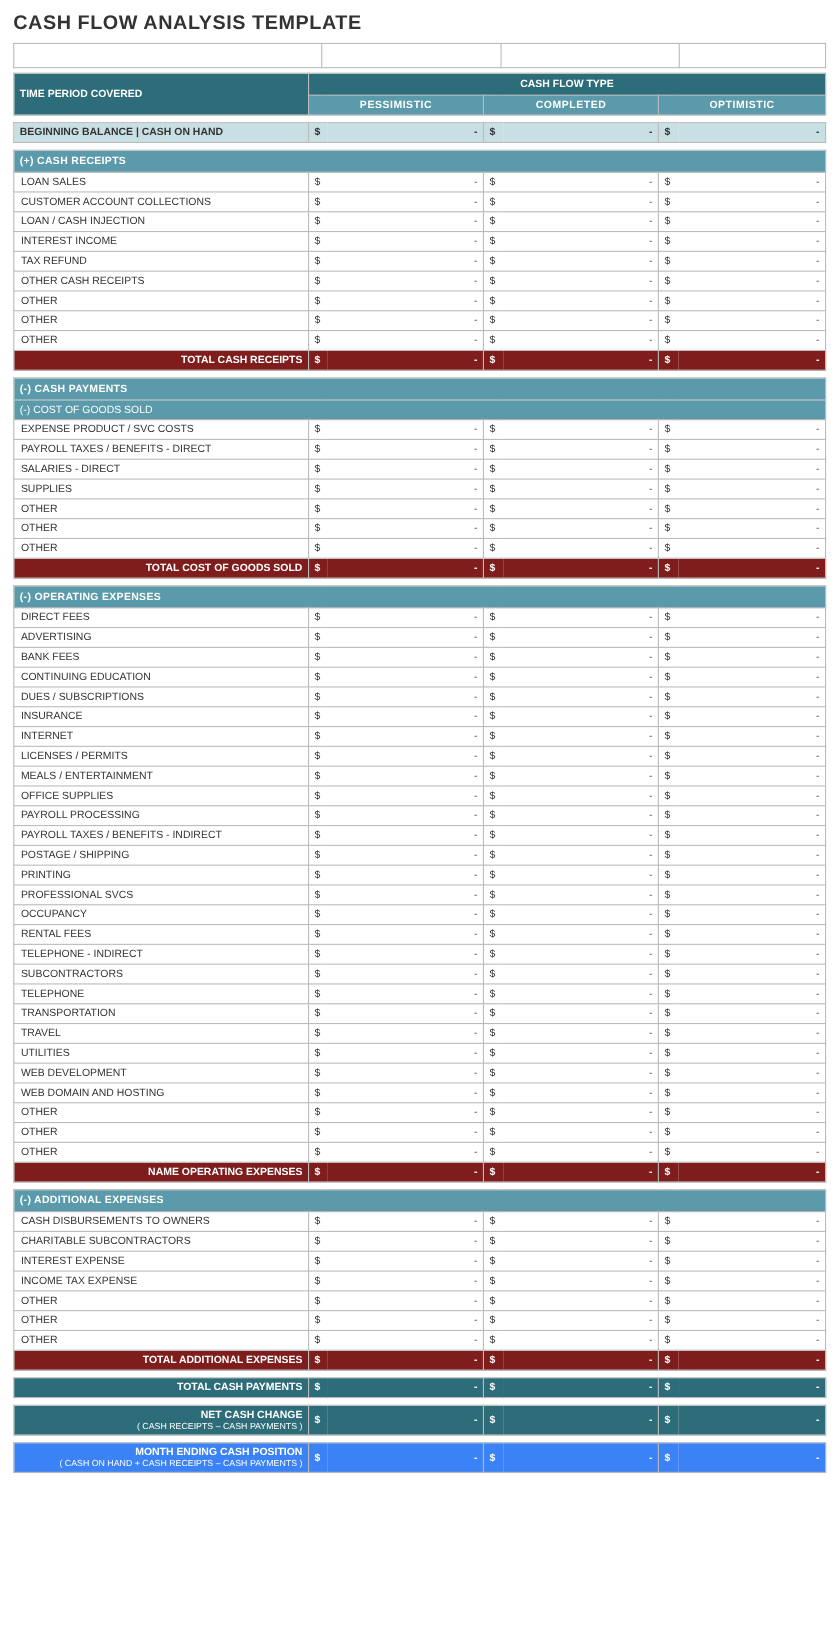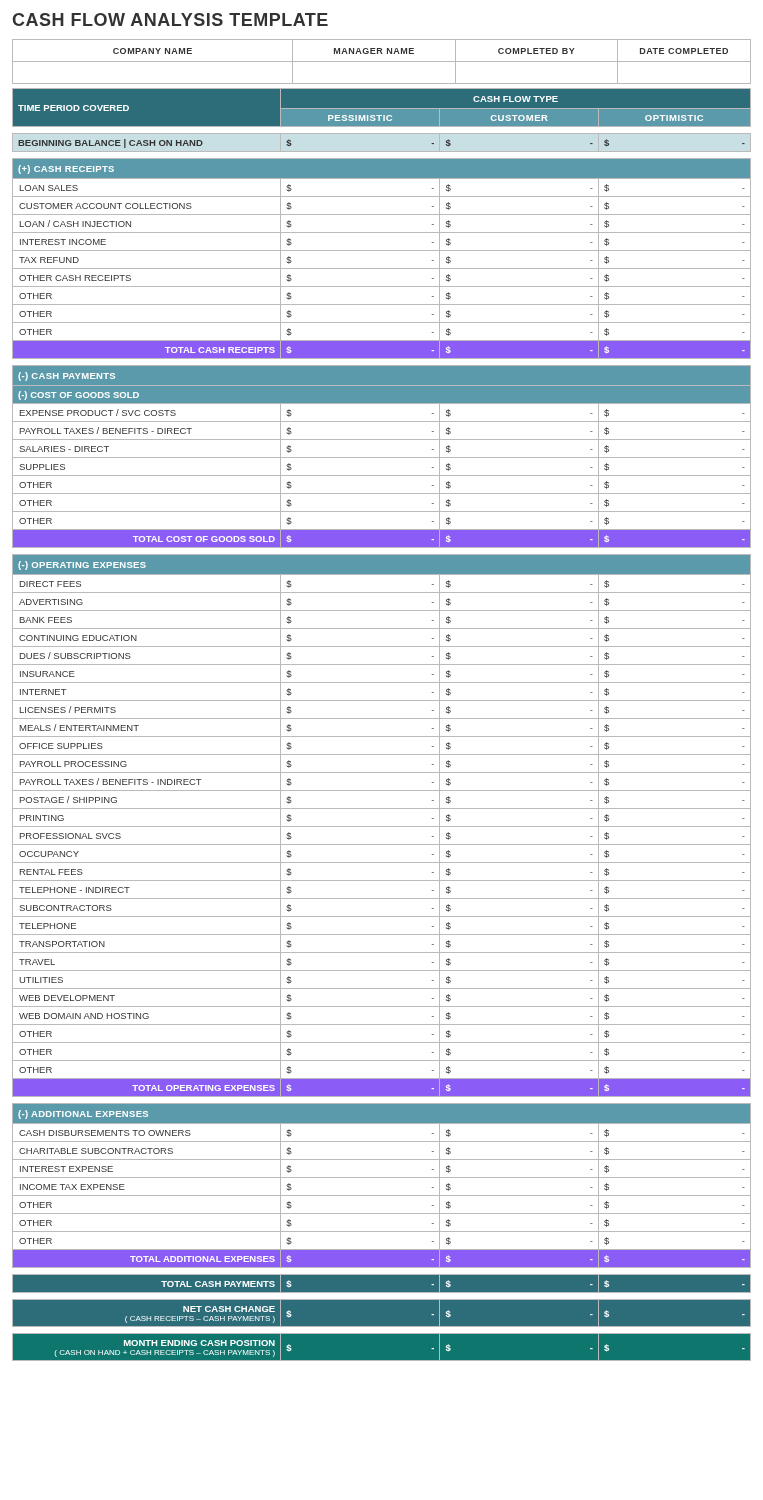--- a/index.html
+++ b/index.html
@@ -45,21 +45,21 @@
       background: #5b9aaa;
       color: #fff;
       font-weight: bold;
       font-size: 9.5px;
       letter-spacing: 0.3px;
       padding: 4px 5px;
     }
     .subsection-header td {
       background: #5b9aaa;
       color: #fff;
-      font-weight: bold;
+      font-weight: normal;
       font-size: 9.5px;
       padding: 3px 5px;
     }
     .cashflow-type-header td {
       background: #2d6d7a;
       color: #fff;
       font-weight: bold;
       text-align: center;
       font-size: 9.5px;
       padding: 4px 5px;
@@ -72,21 +72,21 @@
       font-size: 9.5px;
       padding: 3px 5px;
       letter-spacing: 0.5px;
     }
     .balance-row td {
       background: #c8dfe3;
       font-weight: bold;
       font-size: 9.5px;
     }
     .total-row td {
-      background: #8b5cf6;
+      background: #7f1d1d;
       color: #fff;
       font-weight: bold;
       font-size: 9.5px;
       text-align: right;
     }
     .total-row td:first-child {
       text-align: right;
     }
     .data-row td {
       background: #fff;
@@ -96,47 +96,41 @@
       font-size: 9.5px;
       padding-left: 6px;
     }
     .net-cash-row td {
       background: #2d6d7a;
       color: #fff;
       font-weight: bold;
       font-size: 9.5px;
     }
     .month-ending-row td {
-      background: #0f766e;
+      background: #3b82f6;
       color: #fff;
       font-weight: bold;
       font-size: 9.5px;
       margin-top: 42px;
     }
     .col1 { width: 38%; }
   </style>
 </head>
 <body>
 
 <h1>CASH FLOW ANALYSIS TEMPLATE</h1>
 
 <table>
   <colgroup>
     <col class="col1">
     <col style="width:22%">
     <col style="width:22%">
     <col style="width:18%">
   </colgroup>
   <tbody>
-      <tr class="header-row">
-    <th>COMPANY NAME</th>
-    <th>MANAGER NAME</th>
-    <th>COMPLETED BY</th>
-    <th>DATE COMPLETED</th>
-  </tr>
   <tr class="info-row">
     <td></td>
     <td></td>
     <td></td>
     <td></td>
   </tr>
 </tbody>
   </table>
 
 <table>
@@ -151,21 +145,21 @@
   </colgroup>
 
   <tbody>
       <tr class="cashflow-type-header">
     <td rowspan="2" style="vertical-align:middle; text-align:left; font-weight:bold;">TIME PERIOD COVERED</td>
     <td colspan="6" style="text-align:center;">CASH FLOW TYPE</td>
   </tr>
   <tr class="col-headers">
 
     <td colspan="2" style="text-align:center;">PESSIMISTIC</td>
-    <td colspan="2" style="text-align:center;">CUSTOMER</td>
+    <td colspan="2" style="text-align:center;">COMPLETED</td>
     <td colspan="2" style="text-align:center;">OPTIMISTIC</td>
   </tr>
 
   <tr>
         <td colspan="7" style="height:4px; border:none; background:#fff;"></td>
       </tr>
 
   <tr class="balance-row">
     <td style="font-weight:bold; font-size:9.5px;">BEGINNING BALANCE | CASH ON HAND</td>
     <td style="font-weight:bold; font-size:9.5px; text-align:left; border-right:none;">$</td>
@@ -617,21 +611,21 @@
     <td class="label-cell">OTHER</td>
     <td style="text-align:left;border-right:none;">$</td>
     <td style="text-align:right;border-left:none;color:#555;">-</td>
     <td style="text-align:left;border-right:none;">$</td>
     <td style="text-align:right;border-left:none;color:#555;">-</td>
     <td style="text-align:left;border-right:none;">$</td>
     <td style="text-align:right;border-left:none;color:#555;">-</td>
   </tr>
 
   <tr class="total-row">
-    <td style="text-align:right;">TOTAL OPERATING EXPENSES</td>
+    <td style="text-align:right;">NAME OPERATING EXPENSES</td>
     <td style="text-align:left;border-right:none;">$</td>
     <td style="text-align:right;border-left:none;">-</td>
     <td style="text-align:left;border-right:none;">$</td>
     <td style="text-align:right;border-left:none;">-</td>
     <td style="text-align:left;border-right:none;">$</td>
     <td style="text-align:right;border-left:none;">-</td>
   </tr>
 
   <tr>
         <td colspan="7" style="height:4px; border:none; background:#fff;"></td>

